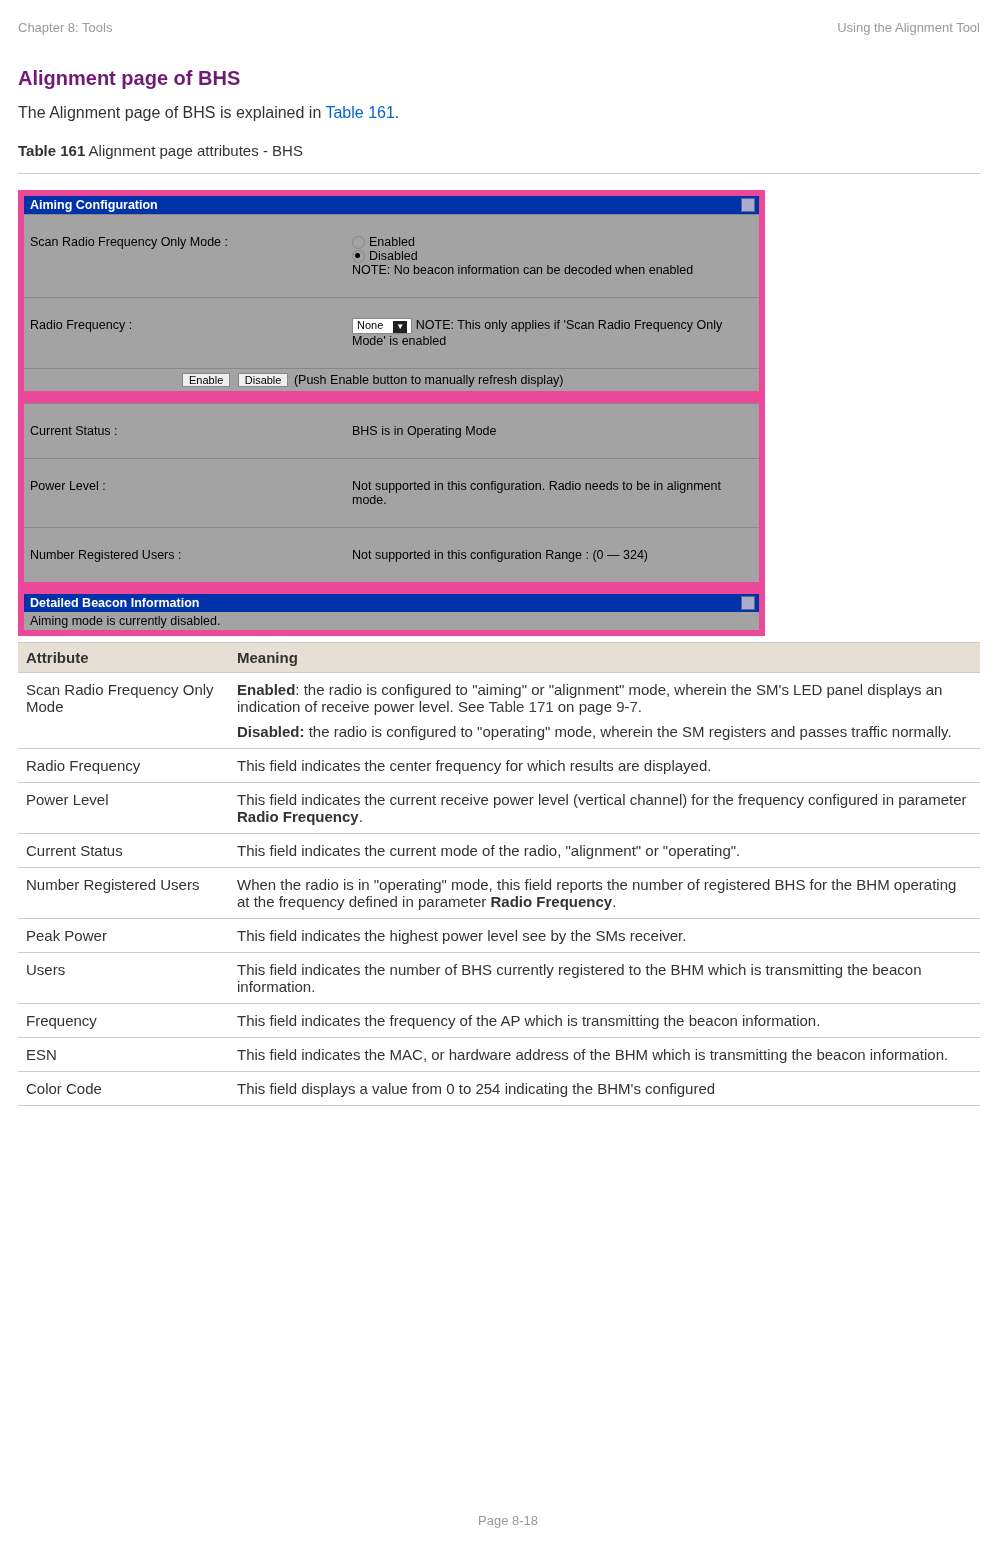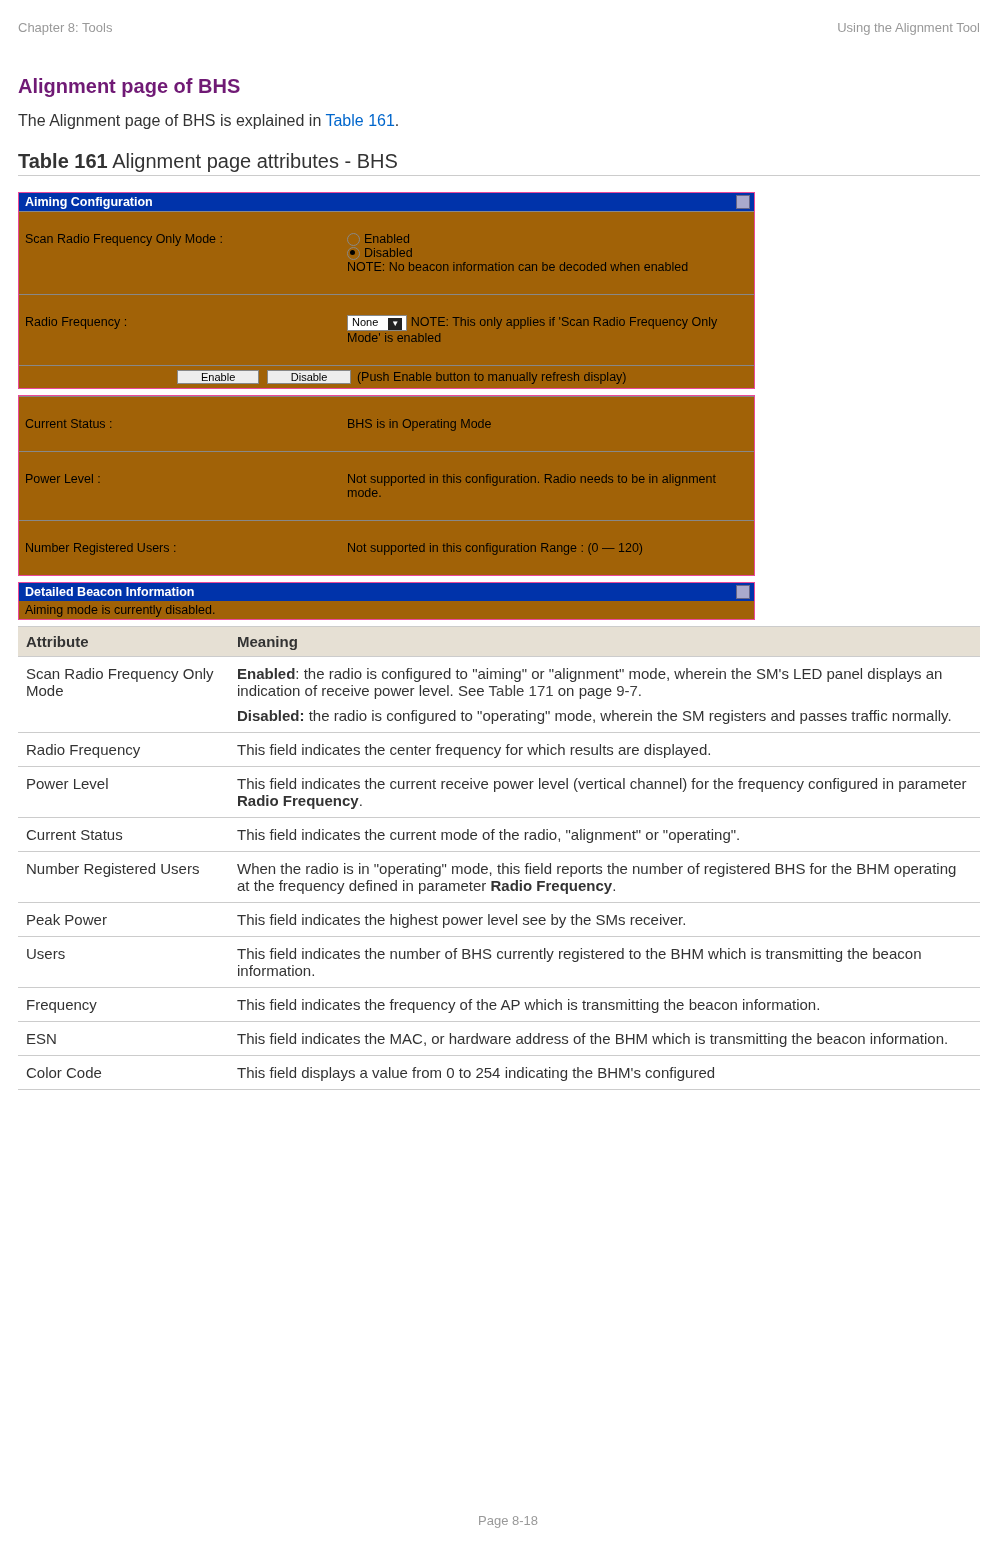--- a/index.html
+++ b/index.html
@@ -14,49 +14,48 @@
     min-height: 1556px;
     padding: 20px 18px 40px 18px;
     box-sizing: border-box;
     position: relative;
   }
   .header-row {
     display: flex;
     justify-content: space-between;
     font-size: 13px;
     color: #999;
-    margin-bottom: 40px;
+    margin-bottom: 32px;
   }
   h2.section-title {
     font-size: 20px;
     font-weight: bold;
     color: #701a75;
     margin: 0 0 14px 0;
   }
   .intro {
     font-size: 16px;
     color: #333;
     margin-bottom: 20px;
   }
   .intro .link { color: #0066cc; }
   .table-caption {
-    font-size: 20px;
+    font-size: 15px;
     color: #333;
     margin-bottom: 16px;
     border-bottom: 1px solid #ccc;
-    padding-bottom: 2px;
+    padding-bottom: 14px;
   }
   .table-caption b { font-weight: bold; }
   
   .panel {
-    border: 1px solid #ec4899;
-    margin-top: 6px;
+    border: 6px solid #ec4899;
     font-size: 12.5px;
     color: #000;
-    background: #a16207;
+    background: #a3a3a3;
   }
   .panel-title {
     background: #0033aa;
     color: #fff;
     font-weight: bold;
     padding: 2px 6px;
     position: relative;
   }
   .panel-title .collapse-icon {
     position: absolute;
@@ -78,21 +77,21 @@
     vertical-align: top;
   }
   .panel td.label {
     width: 310px;
   }
   .btn {
     display: inline-block;
     border: 1px solid #888;
     background: #eee;
     font-size: 11px;
-    padding: 0px 23px;
+    padding: 0px 6px;
     margin: 2px;
   }
   .radio {
     display: inline-block;
     width: 11px;
     height: 11px;
     border: 1px solid #888;
     border-radius: 50%;
     vertical-align: middle;
     margin-right: 4px;
@@ -230,21 +229,21 @@
           <tr>
         <td class="label">Current Status :</td>
         <td>BHS is in Operating Mode</td>
       </tr>
       <tr>
         <td class="label">Power Level :</td>
         <td>Not supported in this configuration. Radio needs to be in alignment mode.</td>
       </tr>
       <tr>
         <td class="label">Number Registered Users :</td>
-        <td>Not supported in this configuration Range : (0 — 120)</td>
+        <td>Not supported in this configuration Range : (0 — 324)</td>
       </tr>
     </tbody>
       </table>
   </div>
 
   <div class="panel" style="width:735px;">
     <div class="panel-title">
       <span>Detailed Beacon Information</span>
       <span class="collapse-icon"></span>
     </div>

